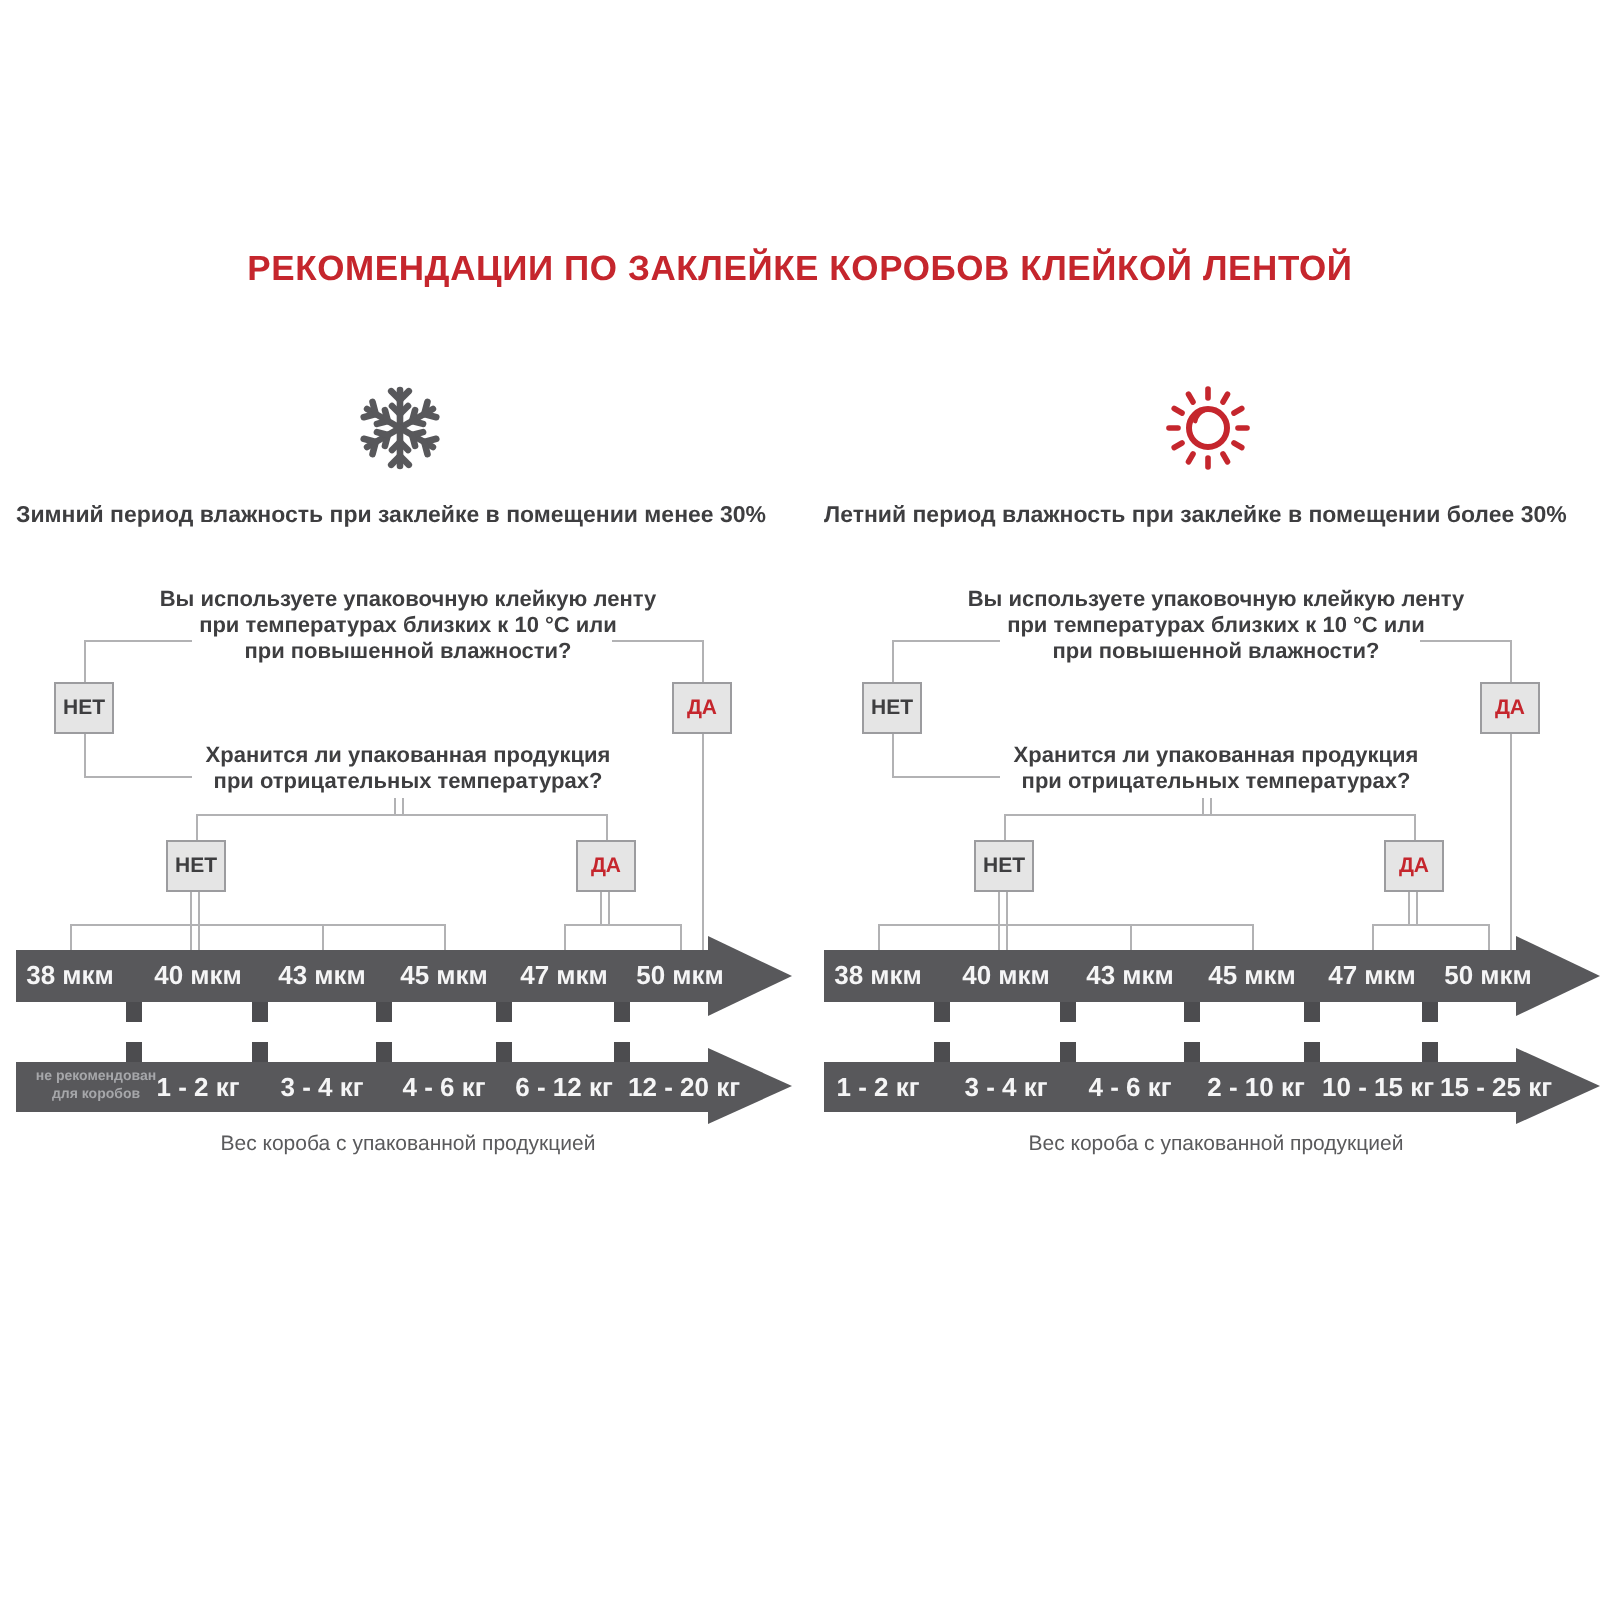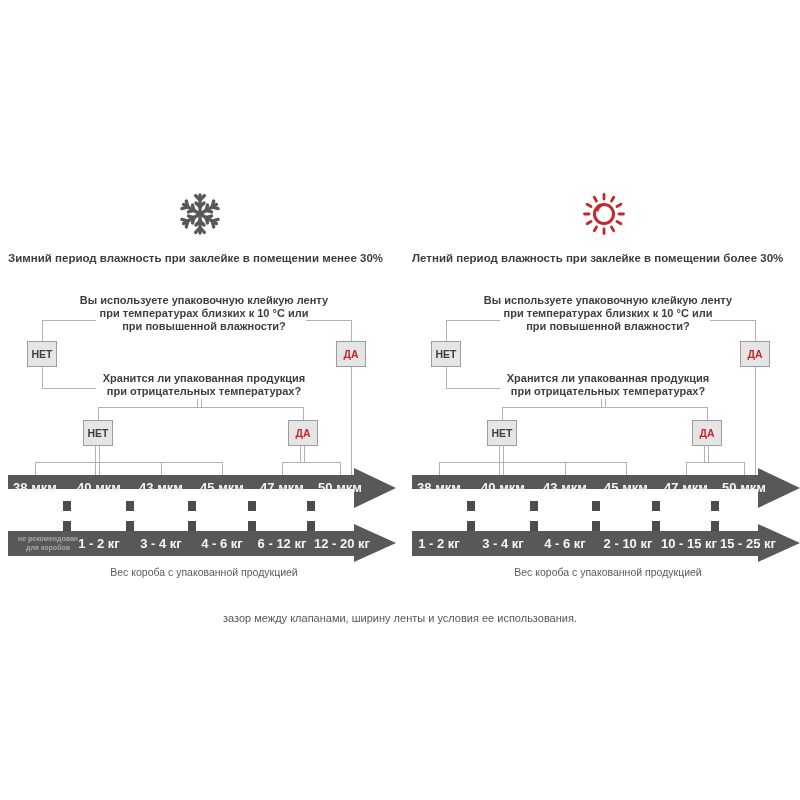--- a/index.html
+++ b/index.html
@@ -37,21 +37,21 @@
   .answer-box {
     position:absolute; width:30px; height:26px; box-sizing:border-box;
     background:#e5e5e5; border:1px solid #9c9c9f;
     display:flex; align-items:center; justify-content:center;
     font-size:10.5px; font-weight:bold;
   }
   .answer-no  { color:#3e3e40; }
   .answer-yes { color:#c5262d; }
 
   .arrow { position:absolute; left:0; width:392px; }
-  .arrow-1 { top:287px; height:14px; }
+  .arrow-1 { top:287px; height:26px; }
   .arrow-2 { top:343px; height:25px; }
   .arrow-body { position:absolute; left:0; top:0; width:346px; height:100%; background:#58585b; }
   .arrow-head {
     position:absolute; left:346px; width:0; height:0;
     border-left:42px solid #58585b; border-top:20px solid transparent; border-bottom:20px solid transparent;
   }
   .arrow-1 .arrow-head { top:-7px; }
   .arrow-2 .arrow-head { top:-7px; border-top-width:19px; border-bottom-width:19px; }
   .seg-label {
     position:absolute; top:0; transform:translateX(-50%); white-space:nowrap;
@@ -76,20 +76,21 @@
     position:absolute; top:610px; left:0; width:800px; text-align:center;
     font-size:11px; line-height:16px; color:#57575a;
   }
   .footnote span { display:block; }
 </style>
 </head>
 <body>
 
 <div class="page">
 
+  <div class="main-title">РЕКОМЕНДАЦИИ ПО ЗАКЛЕЙКЕ КОРОБОВ КЛЕЙКОЙ ЛЕНТОЙ</div>
 
   <div class="panel" id="panel-winter">
 
     <svg class="season-icon" viewBox="0 0 48 48">
       <defs>
         <g id="sf-arm" stroke="#58585b" stroke-width="3.3" stroke-linecap="round" fill="none">
           <line x1="24" y1="24" x2="24" y2="5"></line>
           <line x1="24" y1="10" x2="19.6" y2="5.6"></line>
           <line x1="24" y1="10" x2="28.4" y2="5.6"></line>
           <line x1="24" y1="17" x2="20" y2="13"></line>
@@ -298,16 +299,15 @@
       <span class="seg-label" style="left:153px;">4 - 6 кг</span>
       <span class="seg-label" style="left:216px;">2 - 10 кг</span>
       <span class="seg-label" style="left:277px;">10 - 15 кг</span>
       <span class="seg-label" style="left:336px;">15 - 25 кг</span>
     </div>
 
     <div class="axis-caption">Вес короба с упакованной продукцией</div>
   </div>
 
   <div class="footnote">
-    <span>зазор между клапанами, ширину ленты и условия ее использования.</span>
   </div>
 
 </div>
 
 </body></html>

